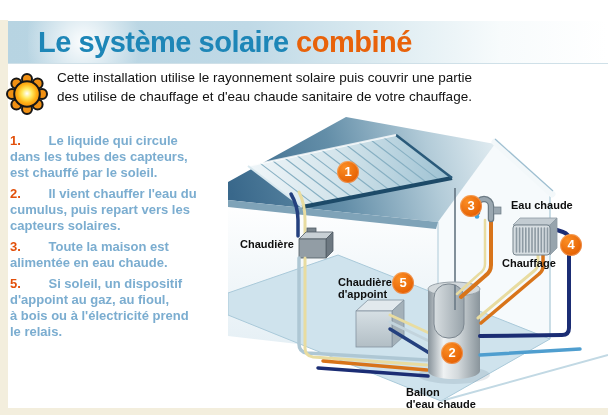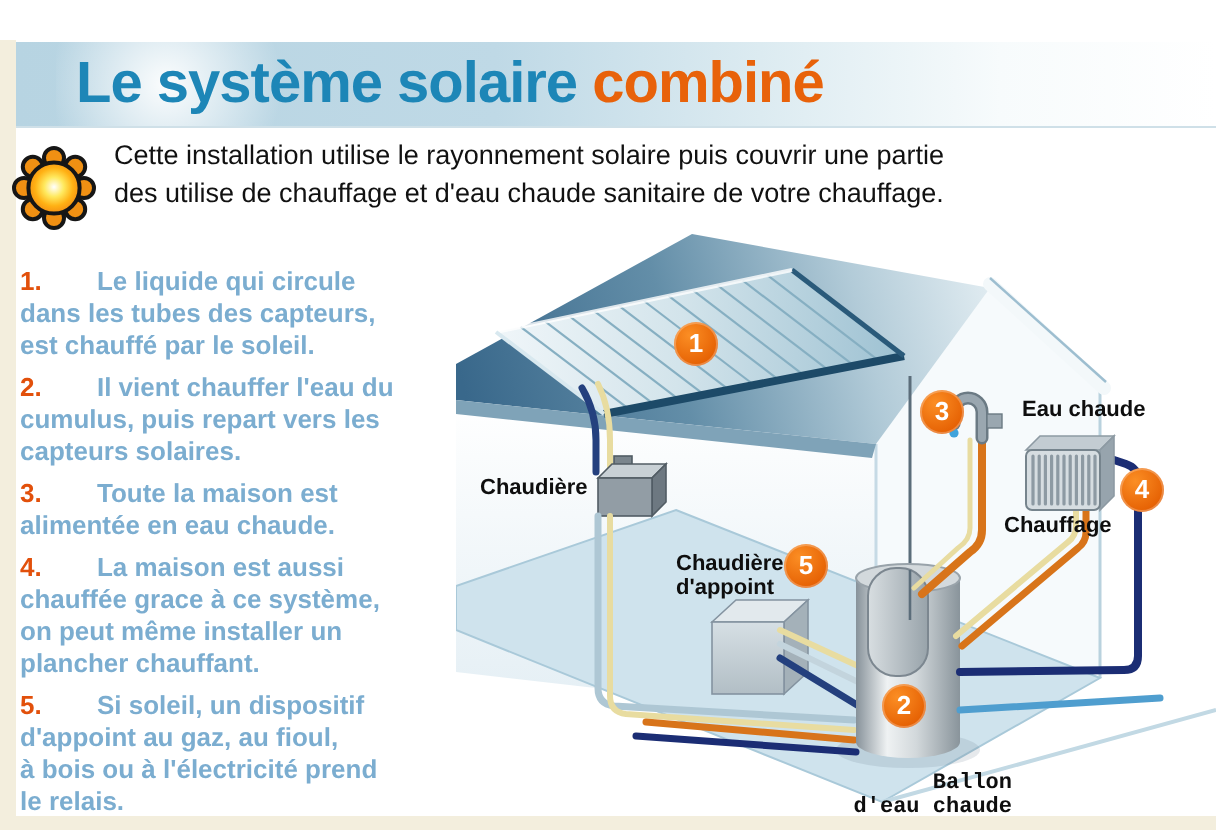--- a/index.html
+++ b/index.html
@@ -27,21 +27,21 @@
   .steps{position:absolute;left:10px;top:133px;width:224px;}
   .step{margin:0 0 5px 0;font-size:13px;line-height:16px;font-weight:bold;}
   .step .num{color:#e2500b;}
   .step .txt{color:#7badd0;white-space:pre-line;margin-left:24px;}
 
   .diagram{position:absolute;left:0;top:0;width:608px;height:415px;pointer-events:none;}
   .house-svg{position:absolute;left:228px;top:108px;}
 
   .dlabel{position:absolute;font-size:11px;line-height:11.5px;font-weight:bold;color:#0e0e0e;
     white-space:pre-line;}
-  .dlabel.center{text-align:right;font-family:Liberation Mono, monospace;}
+  .dlabel.center{text-align:left;}
 
   .badge{position:absolute;width:22px;height:22px;border-radius:50%;
     background:radial-gradient(circle at 35% 30%, #fb8e24, #e66204 72%);
     color:#fff;font-size:13px;font-weight:bold;text-align:center;line-height:22px;
     box-shadow:0 0 0 1px rgba(255,255,255,.25) inset;}
 </style>
 </head>
 <body>
 
 <div class="page">
@@ -78,24 +78,20 @@
 
   <div class="steps">
     <div class="step"><span class="num">1.</span> <span class="txt">Le liquide qui circule
 dans les tubes des capteurs,
 est chauffé par le soleil.</span></div>
     <div class="step"><span class="num">2.</span> <span class="txt">Il vient chauffer l'eau du
 cumulus, puis repart vers les
 capteurs solaires.</span></div>
     <div class="step"><span class="num">3.</span> <span class="txt">Toute la maison est
 alimentée en eau chaude.</span></div>
-    <div class="step"><span class="num">4.</span> <span class="txt">La maison est aussi
-chauffée grace à ce système,
-on peut même installer un
-plancher chauffant.</span></div>
     <div class="step"><span class="num">5.</span> <span class="txt">Si soleil, un dispositif
 d'appoint au gaz, au fioul,
 à bois ou à l'électricité prend
 le relais.</span></div>
   </div>
 
   <div class="diagram">
     <svg class="house-svg" width="380" height="307" viewBox="0 0 380 307">
       <defs>
         <linearGradient id="roofGrad" gradientUnits="userSpaceOnUse" x1="10" y1="110" x2="280" y2="40">

